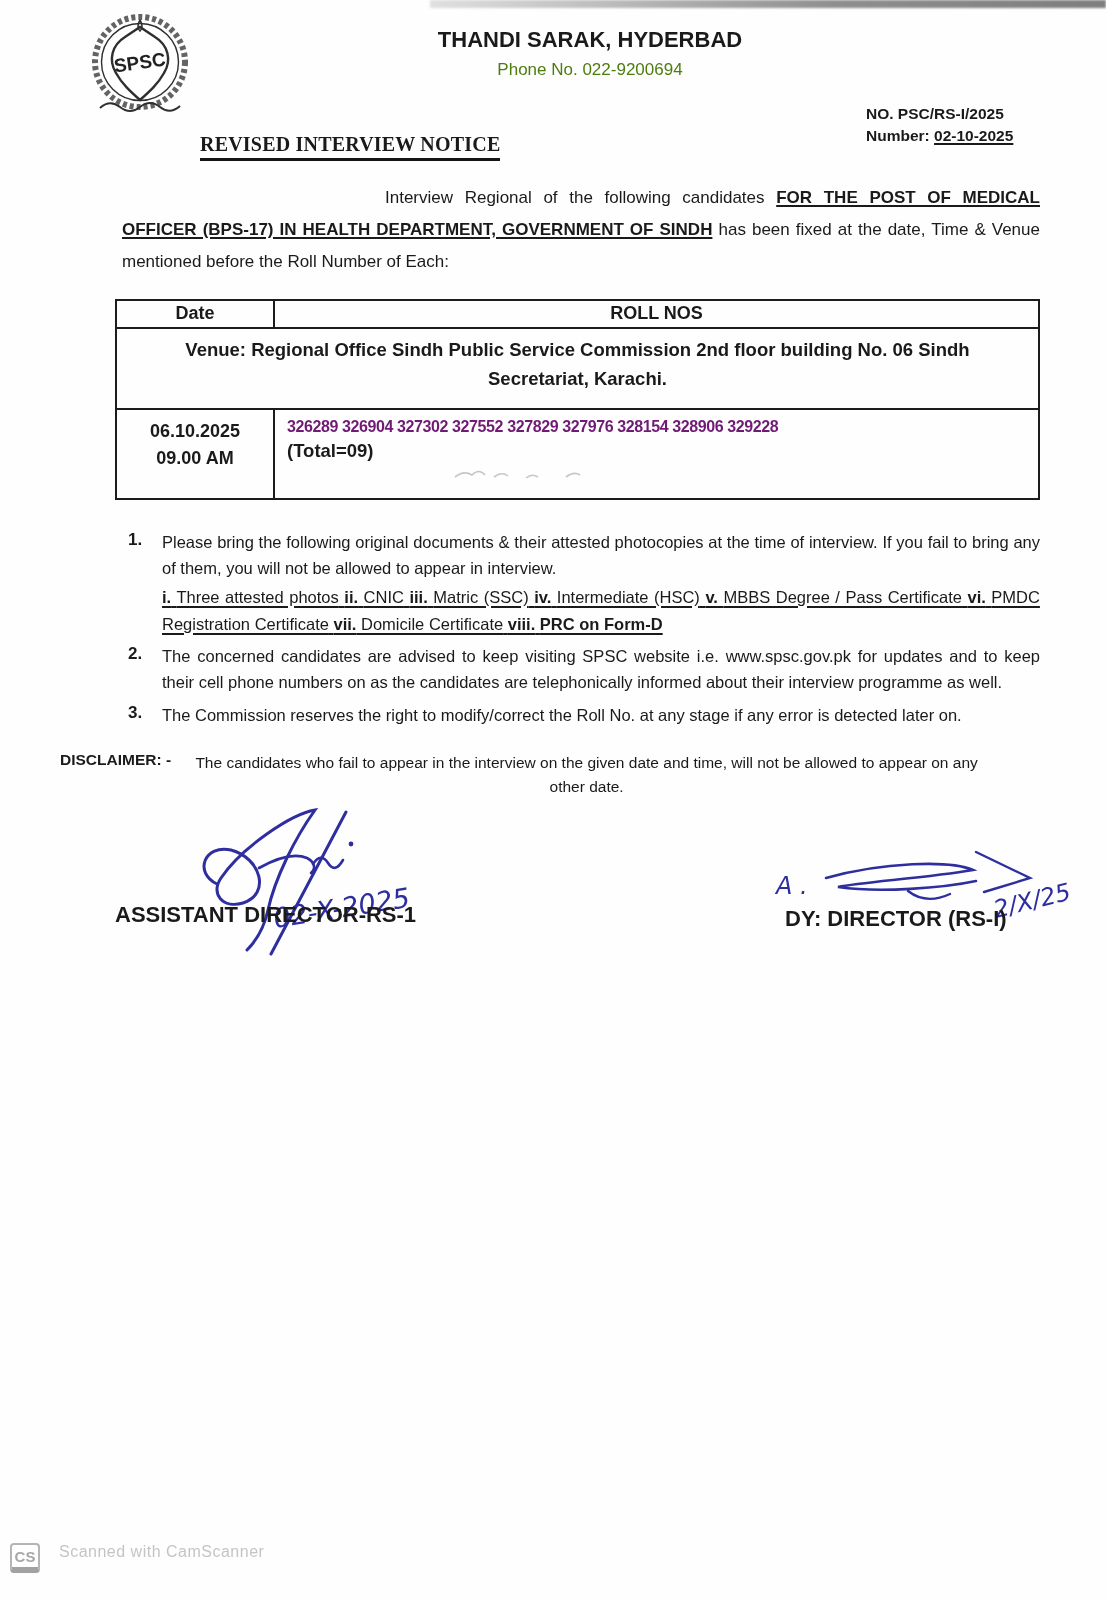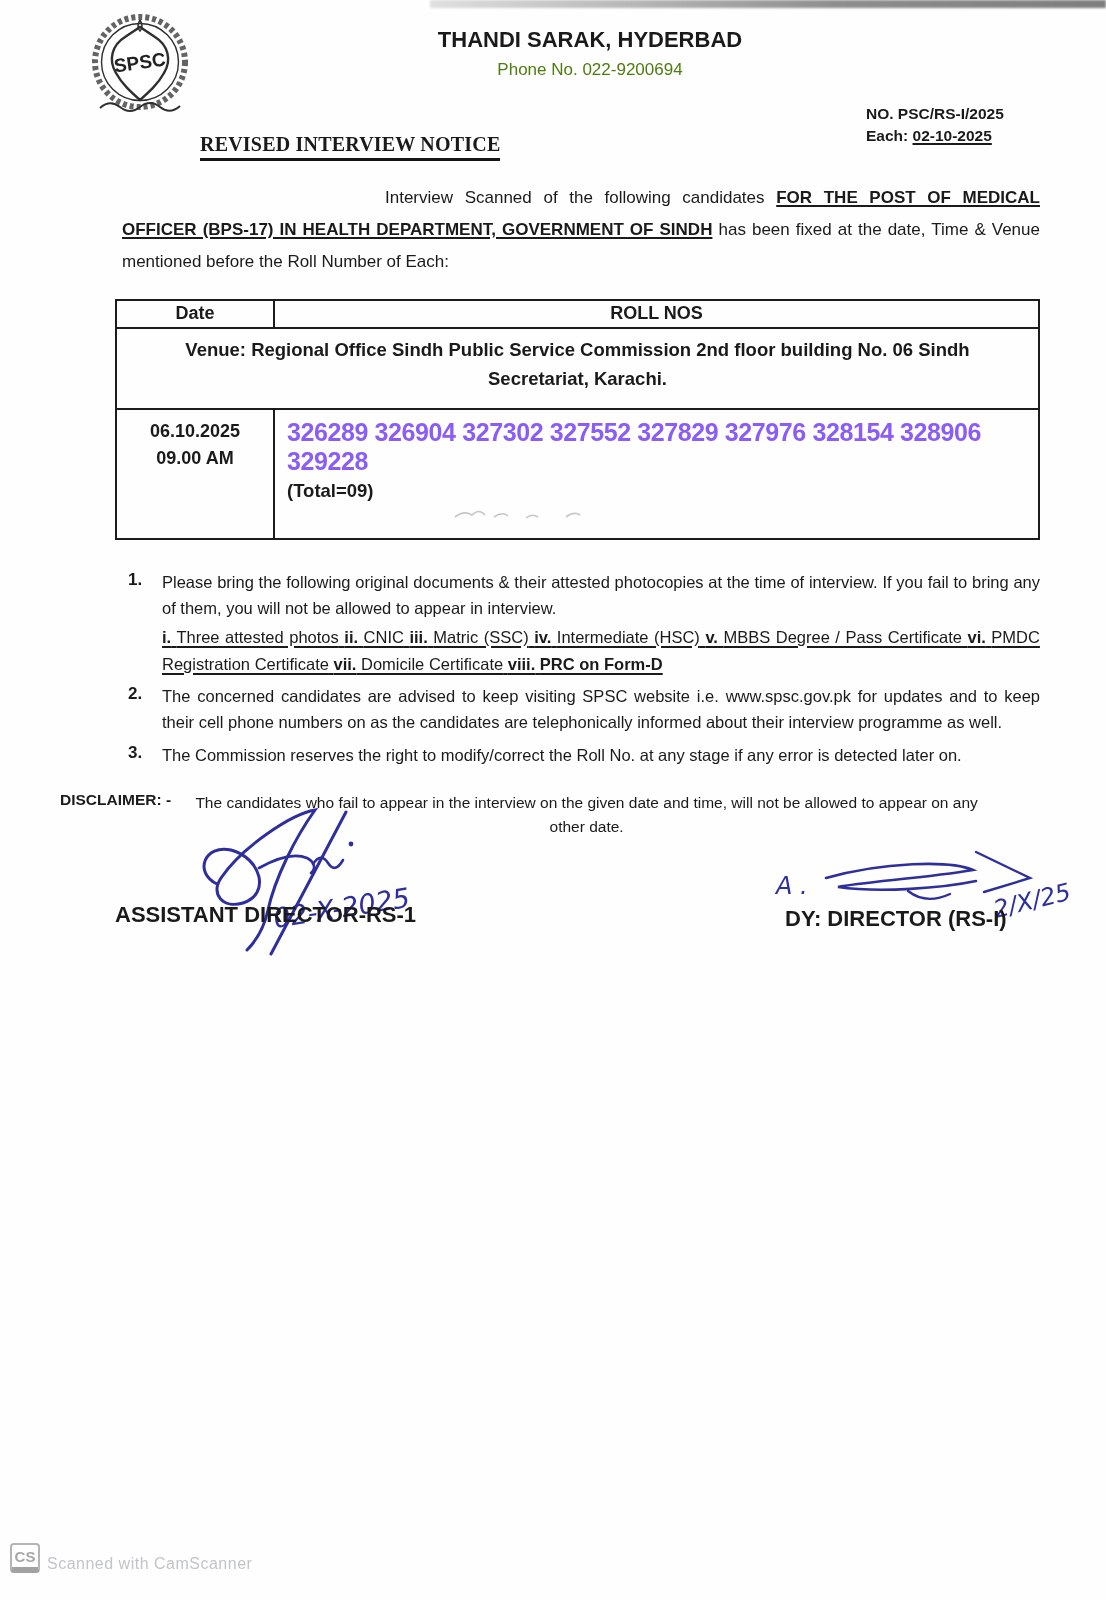--- a/index.html
+++ b/index.html
@@ -29,41 +29,41 @@
   .content { position:absolute; left:0; top:182px; width:1106px; }
   .intro { margin:0 66px 0 122px; font-size:17px; line-height:1.88; text-align:justify; text-indent:263px; }
   .intro b { font-weight:bold; }
   .notice-table { border-collapse:collapse; margin:21px 16px 0 115px; width:925px; }
   .notice-table td { border:2.5px solid #1c1c1c; }
   .th-date { width:156px; text-align:center; font-size:18px; font-weight:bold; padding:2px 0 3px; }
   .th-roll { text-align:center; font-size:18px; font-weight:bold; padding:2px 0 3px; }
   .venue-cell { text-align:center; font-size:18.5px; font-weight:bold; line-height:1.6; padding:6px 26px 14px; }
   .date-cell { text-align:center; font-size:18px; font-weight:bold; vertical-align:top; padding-top:8px; line-height:1.5; }
   .roll-cell { vertical-align:top; padding:8px 10px 10px 12px; }
-  .rolls { font-size:25px; font-weight:bold; letter-spacing:-.4px; color:#8b5cf6; }
+  .rolls { font-size:16px; font-weight:bold; letter-spacing:-.4px; color:#701a75; }
   .total { font-size:18.5px; font-weight:bold; margin-top:4px; }
   .smudge { margin:2px 0 0 160px; opacity:.55; }
   .instructions { margin:30px 66px 0 128px; }
   .instr-item { display:flex; gap:8px; margin-bottom:7px; }
   .instr-num { font-size:17px; font-weight:bold; width:26px; flex:none; }
   .instr-body { flex:1; font-size:16.5px; line-height:1.57; text-align:justify; }
   .docs-line { text-decoration:underline; text-decoration-thickness:1.5px; text-underline-offset:3px;
     font-size:16.5px; line-height:1.62; text-align:justify; margin-top:2px; }
   .docs-line b { font-weight:bold; }
   .docs-line .last-doc { font-weight:bold; }
   .disclaimer { display:flex; margin:22px 100px 0 60px;text-align:center; }
   .disclaimer-label { font-size:15.5px; font-weight:bold; white-space:nowrap; padding-right:8px; }
   .disclaimer-text { font-size:15.5px; line-height:1.55; max-width:815px; }
   
   .sig { position:absolute; }
   .sig-ink text { fill:#2e2e9f; font-style:italic; font-family:"DejaVu Sans", sans-serif; }
   .sig-ink path { stroke:#2e2e9f; fill:none; stroke-linecap:round; }
   .sig-title { position:absolute; font-size:22px; font-weight:bold; white-space:nowrap; }
   
-  .footer { position:absolute; left:10px; top:1543px; display:flex; align-items:flex-end; gap:7px; }
+  .footer { position:absolute; left:10px; top:1543px; display:flex; align-items:flex-start; gap:19px; }
   .cs-badge { width:26px; height:22px; border:2px solid #b5b5b5; border-bottom:6px solid #a2a2a2;
     border-radius:4px; background:#fff; color:#a7a7a7; font-weight:bold; font-size:15px;
     display:flex; align-items:center; justify-content:center; }
   .footer-text { font-size:16px; color:#c2c5c7; letter-spacing:.5px; }
 </style>
 </head>
 <body>
 
 <div class="page">
 
@@ -81,33 +81,33 @@
   </div>
 
   <div class="head-center">
     <div class="address-line">THANDI SARAK, HYDERBAD</div>
     <div class="phone-line">Phone No. 022-9200694</div>
   </div>
 
   <div class="ref-block">
     <div>NO. PSC/RS-I/2025</div>
     <div>
-      <span>Each:</span>
+      <span>Number:</span>
       <span class="u2">02-10-2025</span>
     </div>
   </div>
 
   <div class="notice-title-wrap">
     <span class="notice-title">REVISED INTERVIEW NOTICE</span>
   </div>
 
   <div class="content">
 
     <p class="intro" style="margin:0 66px 0 122px;">
-      <span>Interview Scanned of the following candidates</span>
+      <span>Interview Regional of the following candidates</span>
       <b class="u2">FOR THE POST OF MEDICAL OFFICER (BPS-17) IN HEALTH DEPARTMENT, GOVERNMENT OF SINDH</b>
       <span>has been fixed at the date, Time &amp; Venue mentioned before the Roll Number of Each:</span>
     </p>
 
     <table class="notice-table">
       <tbody>
           <tr>
         <td class="th-date">Date</td>
         <td class="th-roll">ROLL NOS</td>
       </tr>

